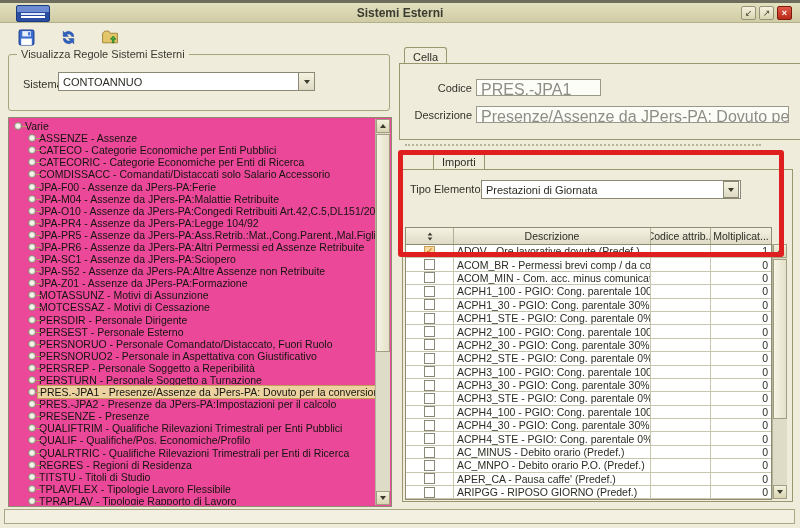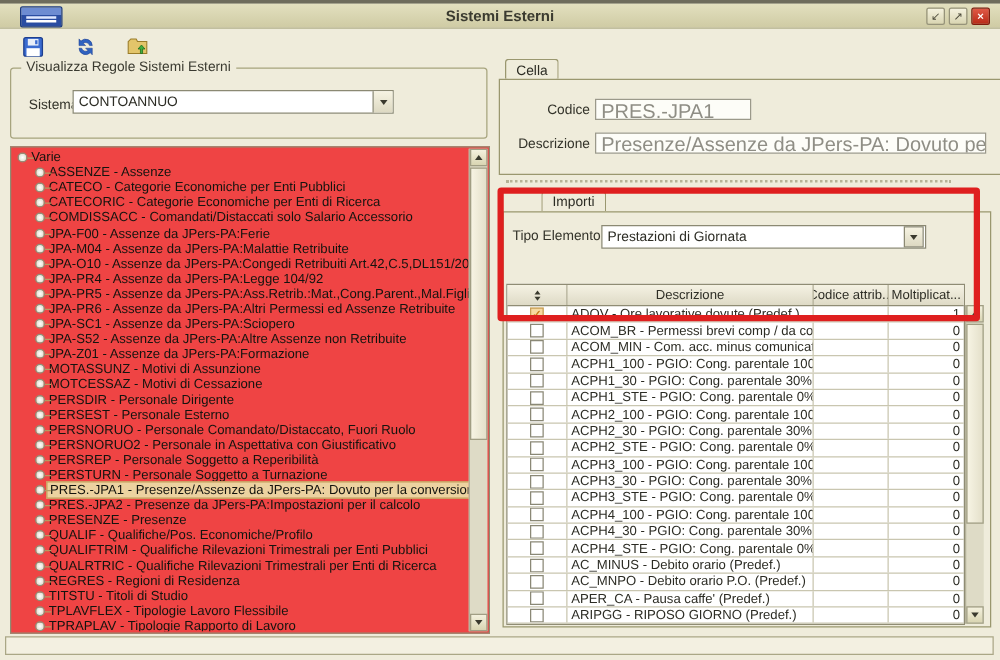--- a/index.html
+++ b/index.html
@@ -61,21 +61,21 @@
     background:linear-gradient(#f6f3e2,#ddd9c2); border-left:1px solid #8b8973;
   }
   .tri-down { width:0; height:0; border-left:3px solid transparent; border-right:3px solid transparent; border-top:4px solid #3a3a2e; }
   .tri-up   { width:0; height:0; border-left:3px solid transparent; border-right:3px solid transparent; border-bottom:4px solid #3a3a2e; }
   .combo.sistema { left:58px; top:72px; width:257px; }
   .combo.tipo    { left:481px; top:180px; width:260px; }
   .combo.tipo .combo-btn { border:1px solid #8b8973; height:17px; margin-right:1px; }
   
   .tree-panel {
     position:absolute; left:8px; top:117px; width:384px; height:390px;
-    background:#ef4444; border:1px solid #8f8c72;
+    background:#ec4899; border:1px solid #8f8c72;
   }
   .tree-viewport { position:absolute; left:1px; top:2px; right:16px; bottom:1px; overflow:hidden; }
   .tree-row { height:12.1px; display:flex; align-items:center; white-space:nowrap; font-size:10.5px; }
   .tree-row .node-icon {
     flex:0 0 8px; width:8px; height:8px; border-radius:50%;
     border:1.5px solid #8f8f78; background:radial-gradient(#ffffff,#d8d4c0);
     margin:0 1px 0 0; position:relative;
   }
   .tree-row .node-icon::after {
     content:""; position:absolute; left:7px; top:3px; width:5px; height:1px; background:#b59c62;
@@ -304,25 +304,25 @@
       <div class="tree-row lvl1">
         <span class="node-icon"></span>
         <span class="tree-label">PRES.-JPA2 - Presenze da JPers-PA:Impostazioni per il calcolo</span>
       </div>
       <div class="tree-row lvl1">
         <span class="node-icon"></span>
         <span class="tree-label">PRESENZE - Presenze</span>
       </div>
       <div class="tree-row lvl1">
         <span class="node-icon"></span>
+        <span class="tree-label">QUALIFTRIM - Qualifiche Rilevazioni Trimestrali per Enti Pubblici</span>
+      </div>
+      <div class="tree-row lvl1">
+        <span class="node-icon"></span>
         <span class="tree-label">QUALIF - Qualifiche/Pos. Economiche/Profilo</span>
-      </div>
-      <div class="tree-row lvl1">
-        <span class="node-icon"></span>
-        <span class="tree-label">QUALIFTRIM - Qualifiche Rilevazioni Trimestrali per Enti Pubblici</span>
       </div>
       <div class="tree-row lvl1">
         <span class="node-icon"></span>
         <span class="tree-label">QUALRTRIC - Qualifiche Rilevazioni Trimestrali per Enti di Ricerca</span>
       </div>
       <div class="tree-row lvl1">
         <span class="node-icon"></span>
         <span class="tree-label">REGRES - Regioni di Residenza</span>
       </div>
       <div class="tree-row lvl1">

